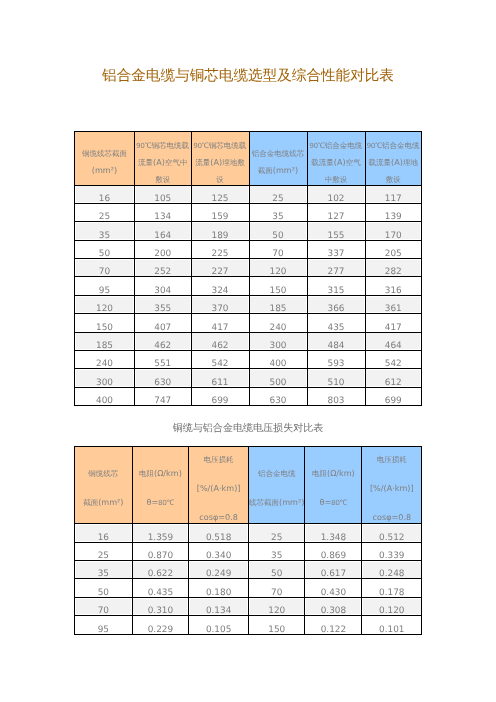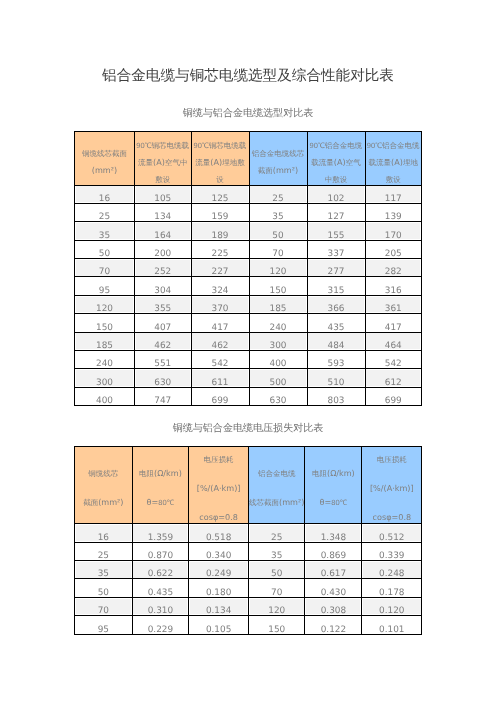--- a/index.html
+++ b/index.html
@@ -9,21 +9,21 @@
     font-family:"DejaVu Sans",sans-serif;
     -webkit-font-smoothing:antialiased;
     text-rendering:geometricPrecision;
   }
   .page{position:relative;width:496px;height:702px;overflow:hidden;background:#fff;}
 
   .doc-title{
     position:absolute;left:0;top:66px;width:496px;
     text-align:center;
     font-size:14.6px;
-    color:#404040;
+    color:#a16207;
     line-height:20px;
   }
   .sec-title{
     position:absolute;left:0;width:496px;
     text-align:center;
     font-size:10.05px;
     color:#6f6f6f;
     line-height:12px;
   }
   #sec1{top:107.5px;}
@@ -70,21 +70,20 @@
   #t1 td.hd .hdbox{margin-top:3.9px;}
   #t1 td.hd .hl{line-height:17.0px;}
   #t2 td.hd .hdbox{margin-top:4.0px;}
   #t2 td.hd .hl{line-height:28.9px;}
 </style>
 </head>
 <body>
 
 <div class="page">
   <div class="doc-title">铝合金电缆与铜芯电缆选型及综合性能对比表</div>
-  <div class="sec-title" id="sec1">铜缆与铝合金电缆选型对比表</div>
   <table class="tbl" id="t1">
       <tbody>
         <tr>
           <td class="hd orange" style="height: 52.5px; width: 59px;">
             <div class="hdbox">
               <span class="hl"><span class="cjk">铜缆线芯截面</span></span>
               <span class="hl"><span class="lat">(mm²)</span></span>
             </div>
           </td>
           <td class="hd orange" style="height: 52.5px; width: 55.5px;">

